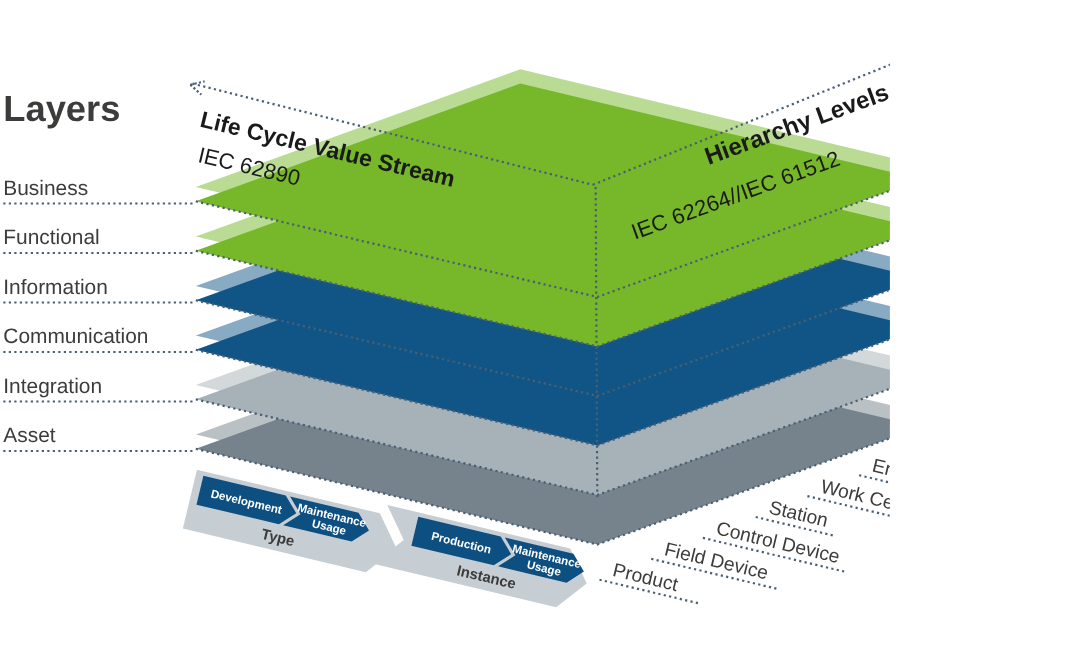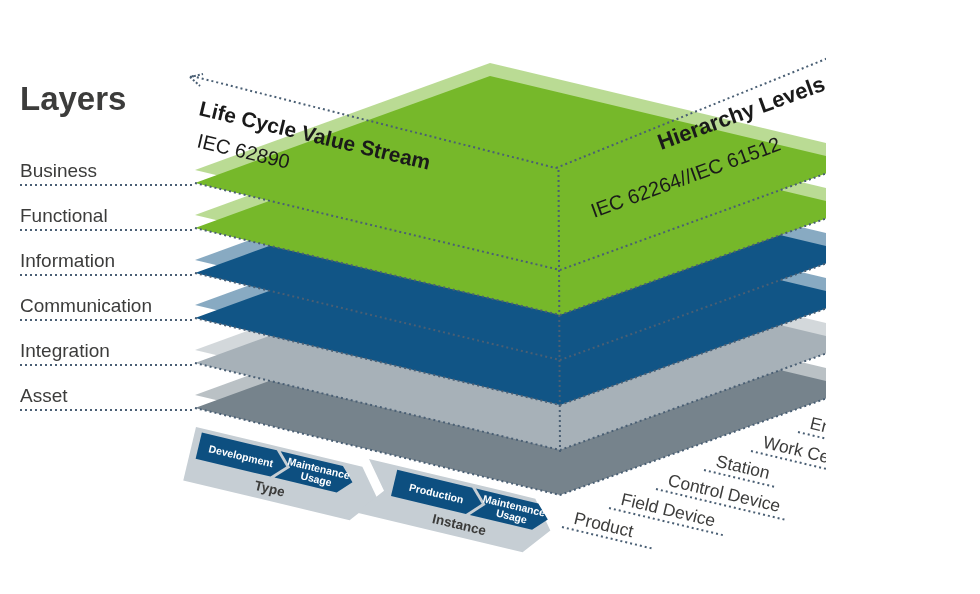--- a/index.html
+++ b/index.html
@@ -1,16 +1,16 @@
 <!DOCTYPE html>
 <html><head>
 <meta charset="utf-8">
 <style>
   html,body{margin:0;padding:0;background:#ffffff;}
-  .canvas{width:809px;height:594px;position:relative;overflow:hidden;background:#fff;padding-left:17px;}
+  .canvas{width:809px;height:594px;position:relative;overflow:hidden;background:#fff;}
   svg text{font-family:"Liberation Sans","DejaVu Sans",sans-serif;}
   .h-bold{font-weight:bold;}
 </style>
 </head>
 <body>
 
 <div class="canvas">
 <svg width="980" height="594" viewBox="0 0 980 594">
 
   <g id="stack">

